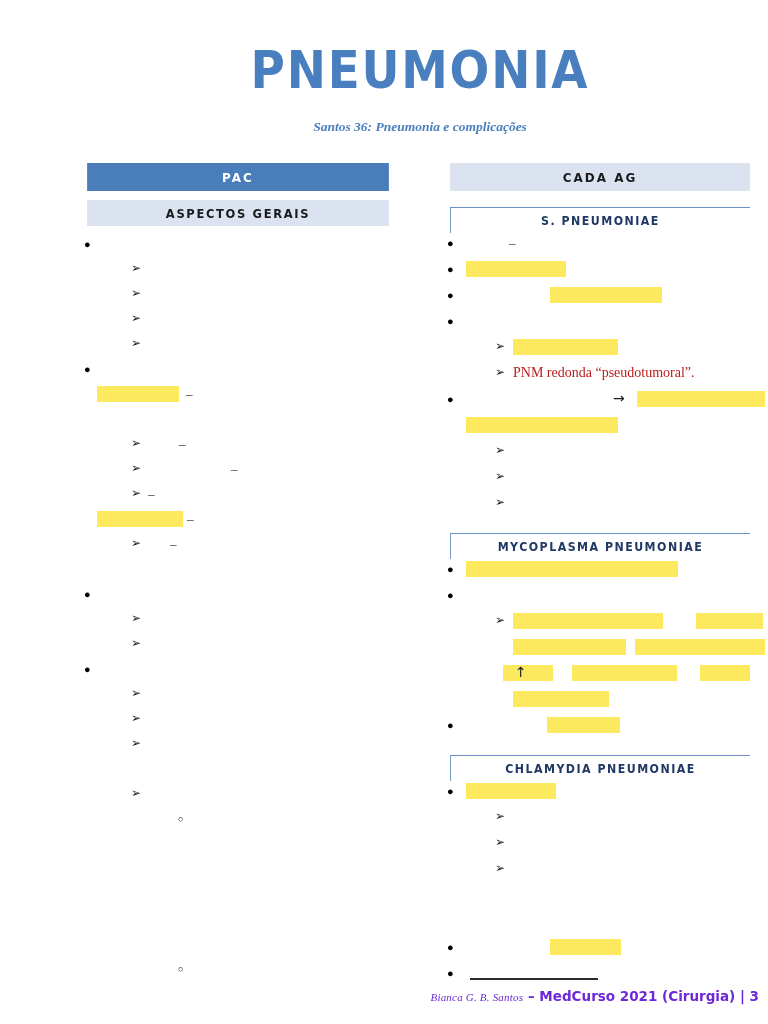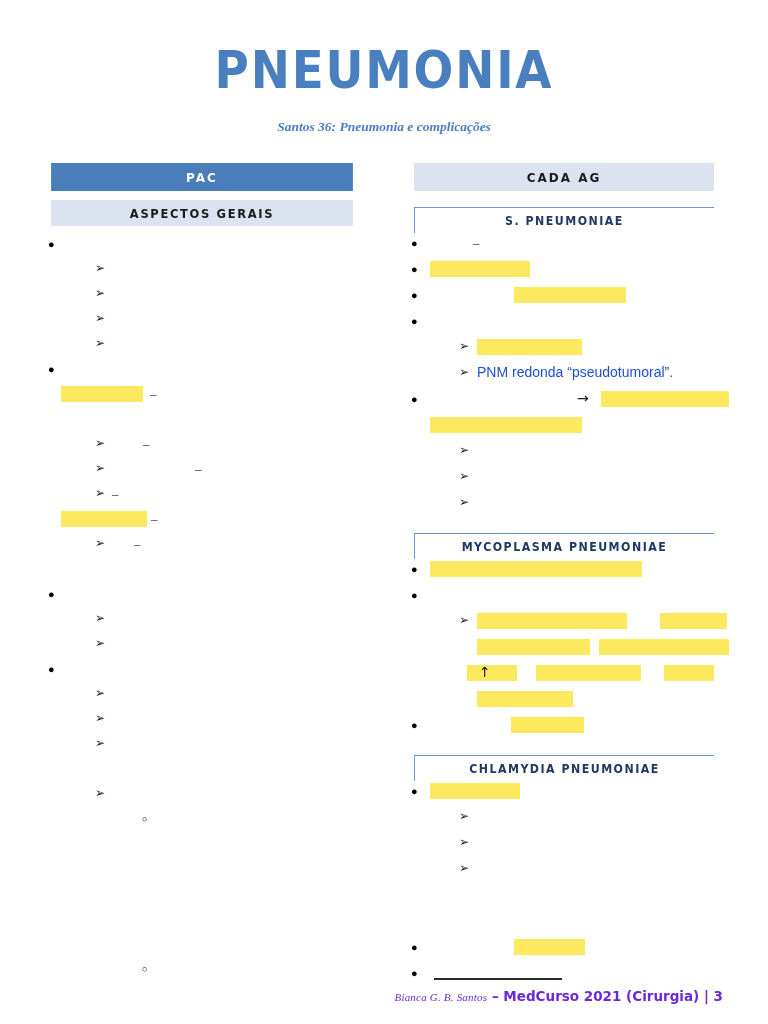--- a/index.html
+++ b/index.html
@@ -11,20 +11,21 @@
     width: 768px;
     height: 1024px;
     position: relative;
     font-family: "Liberation Serif", "DejaVu Serif", serif;
     overflow: hidden;
   }
   .page {
     position: absolute;
     inset: 0;
     background: #ffffff;
+    margin-left: 36px;
   }
 
   
   .title {
     position: absolute;
     top: 44px;
     left: 0;
     width: 768px;
     text-align: center;
     font-family: "DejaVu Sans", sans-serif;
@@ -169,24 +170,24 @@
     position: absolute;
     top: -1px;
     font-family: "DejaVu Sans", sans-serif;
     font-size: 14px;
     line-height: 17px;
     color: #1a1a1a;
   }
   .vis-text {
     position: absolute;
     top: -1px;
-    font-family: Liberation Sans, sans-serif;
+    font-family: Liberation Serif, serif;
     font-size: 14px;
     line-height: 17px;
-    color: #1d4ed8;
+    color: #b91c1c;
   }
   .uline {
     position: absolute;
     top: 13px;
     height: 1.6px;
     background: #2b2b2b;
   }
 
   
   .footer {

